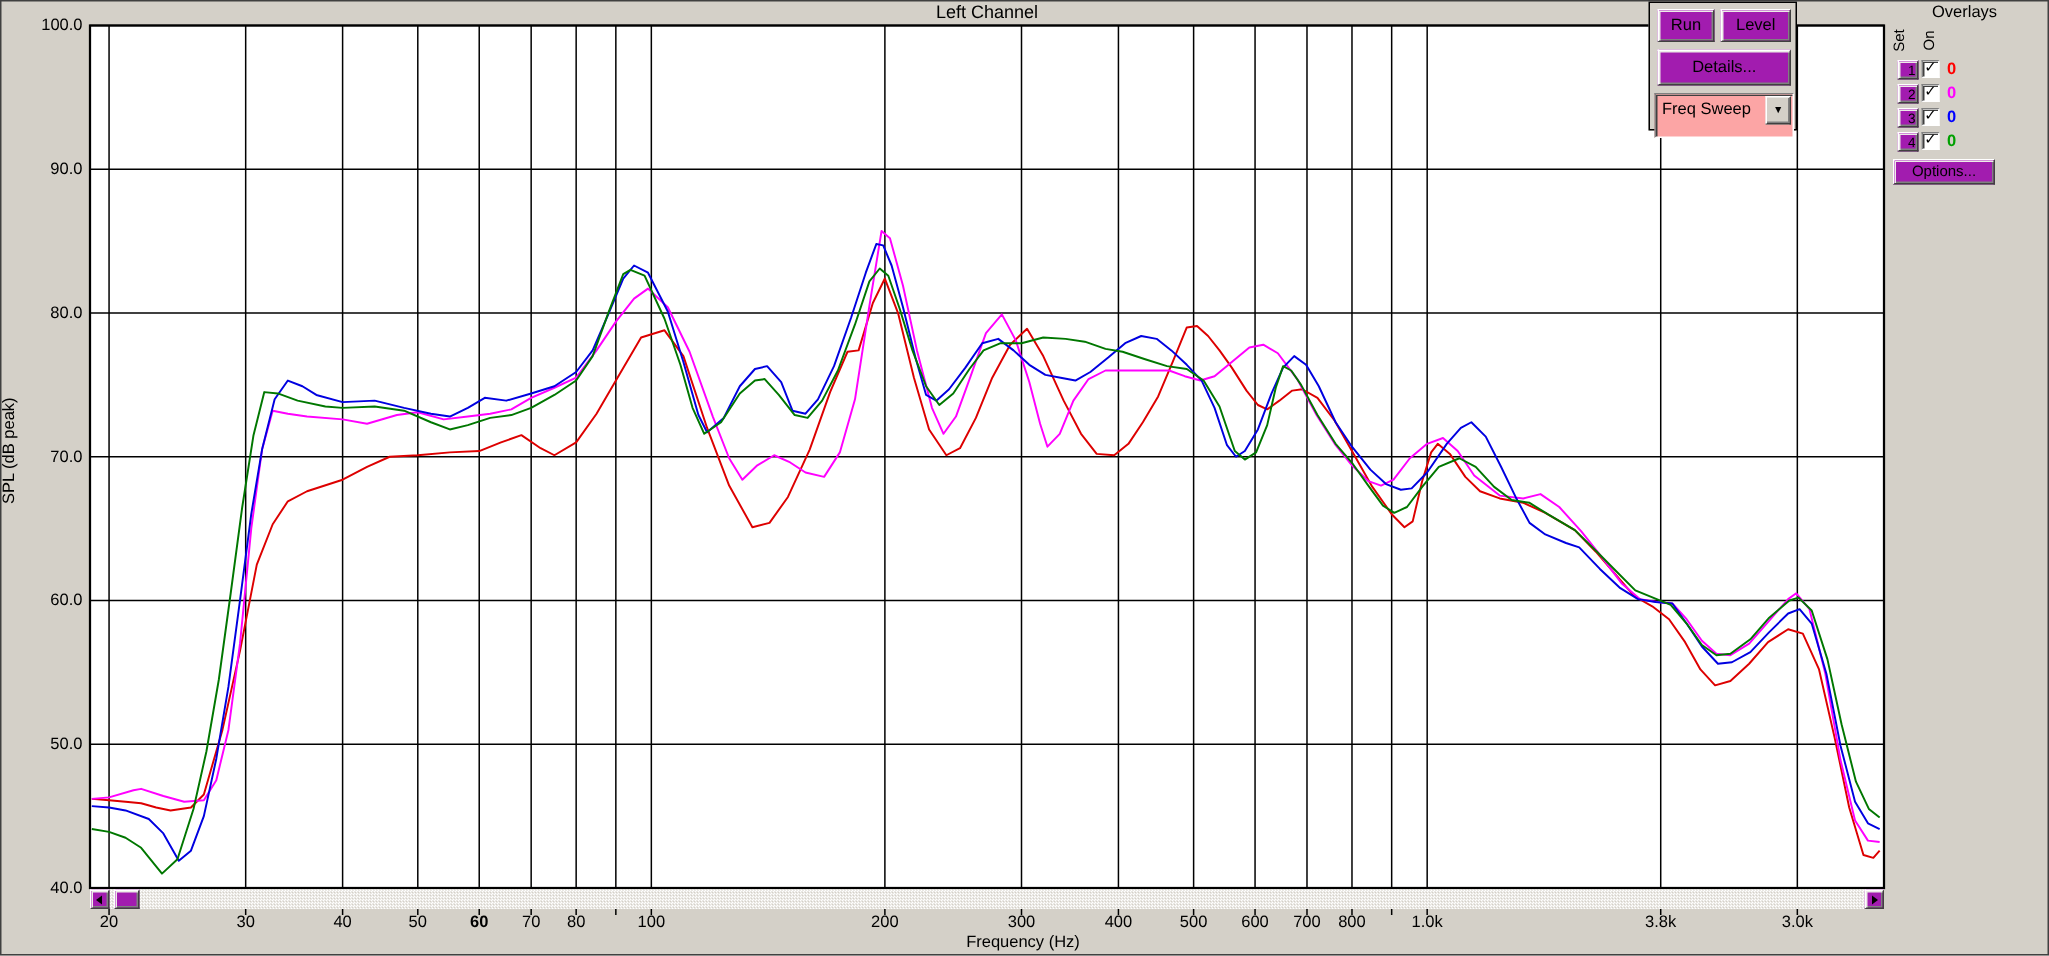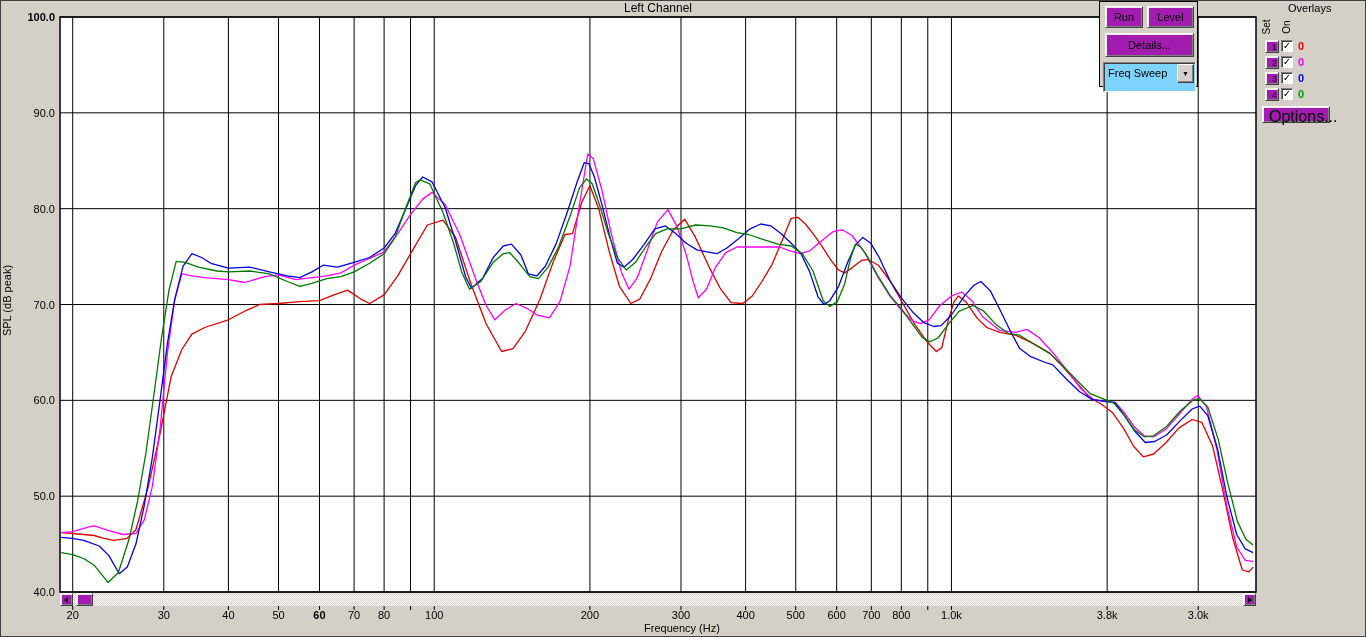--- a/index.html
+++ b/index.html
@@ -19,21 +19,21 @@
     position:absolute;background:#a21caf;color:#000;font-size:11px;text-align:center;
     border:1px solid;border-color:#ffffff #404040 #404040 #ffffff;
     box-shadow:inset 1px 1px 0 #ecebe7, inset -1px -1px 0 #808080;
     box-sizing:border-box;cursor:default;z-index:3;
   }
   .panel{
     position:absolute;left:1099px;top:1px;width:99px;height:86px;
     background:#d4d0c8;border:1px solid #000;box-sizing:border-box;z-index:3;
   }
   .combo{
-    position:absolute;left:3px;top:60px;width:93px;height:30px;background:#7dd3fc;
+    position:absolute;left:3px;top:60px;width:93px;height:30px;background:#fca5a5;
     border:1px solid;border-color:#808080 #ffffff #ffffff #808080;
     box-shadow:inset 1px 1px 0 #404040;box-sizing:border-box;font-size:11px;z-index:3;
   }
   .combo .txt{position:absolute;left:4px;top:4px;white-space:nowrap;}
   .combo .drop{
     position:absolute;right:1px;top:1px;width:17px;height:19px;background:#d4d0c8;
     border:1px solid;border-color:#ffffff #404040 #404040 #ffffff;
     box-shadow:inset -1px -1px 0 #808080;box-sizing:border-box;
     font-size:7px;line-height:18px;text-align:center;color:#000;
   }
@@ -150,21 +150,21 @@
     <div class="xtick" style="left: 567.925px;">200</div>
     <div class="xtick" style="left: 659.003px;">300</div>
     <div class="xtick" style="left: 723.624px;">400</div>
     <div class="xtick" style="left: 773.747px;">500</div>
     <div class="xtick" style="left: 814.701px;">600</div>
     <div class="xtick" style="left: 849.327px;">700</div>
     <div class="xtick" style="left: 879.322px;">800</div>
     <div class="xtick" style="left: 929.445px;">1.0k</div>
     <div class="xtick" style="left: 1085.14px;">3.8k</div>
     <div class="xtick" style="left: 1176.22px;">3.0k</div>
-    <div class="ytick" style="top: 11px; font-weight: bold;">100.0</div>
+    <div class="ytick" style="top: 11px;">100.0</div>
     <div class="ytick" style="top: 106.833px;">90.0</div>
     <div class="ytick" style="top: 202.667px;">80.0</div>
     <div class="ytick" style="top: 298.5px;">70.0</div>
     <div class="ytick" style="top: 394.333px;">60.0</div>
     <div class="ytick" style="top: 490.167px;">50.0</div>
     <div class="ytick" style="top: 586px;">40.0</div>
   </div>
 
 <div class="panel">
   <button class="btn" style="left:5px;top:4px;width:38px;height:22px;">Run</button>
@@ -194,21 +194,21 @@
       <button class="btn ov-num">3</button>
       <span class="ov-check">✓</span>
       <span class="ov-val" style="color: rgb(0, 0, 255);">0</span>
     </div>
     <div class="ov-row" style="top: 88px;">
       <button class="btn ov-num">4</button>
       <span class="ov-check">✓</span>
       <span class="ov-val" style="color: rgb(0, 160, 0);">0</span>
     </div>
   </div>
-<button class="btn" style="left:1262px;top:106px;width:68px;height:17px;font-size:16px;">Options...</button>
+<button class="btn" style="left:1262px;top:106px;width:68px;height:17px;font-size:10px;">Options...</button>
 
 <div class="sbar">
   <div class="sb-track"></div>
   <button class="btn sb-btn" style="left:0;">
     <span class="tri-l"></span>
   </button>
   <div class="btn sb-thumb"></div>
   <button class="btn sb-btn" style="right:0;">
     <span class="tri-r"></span>
   </button>

